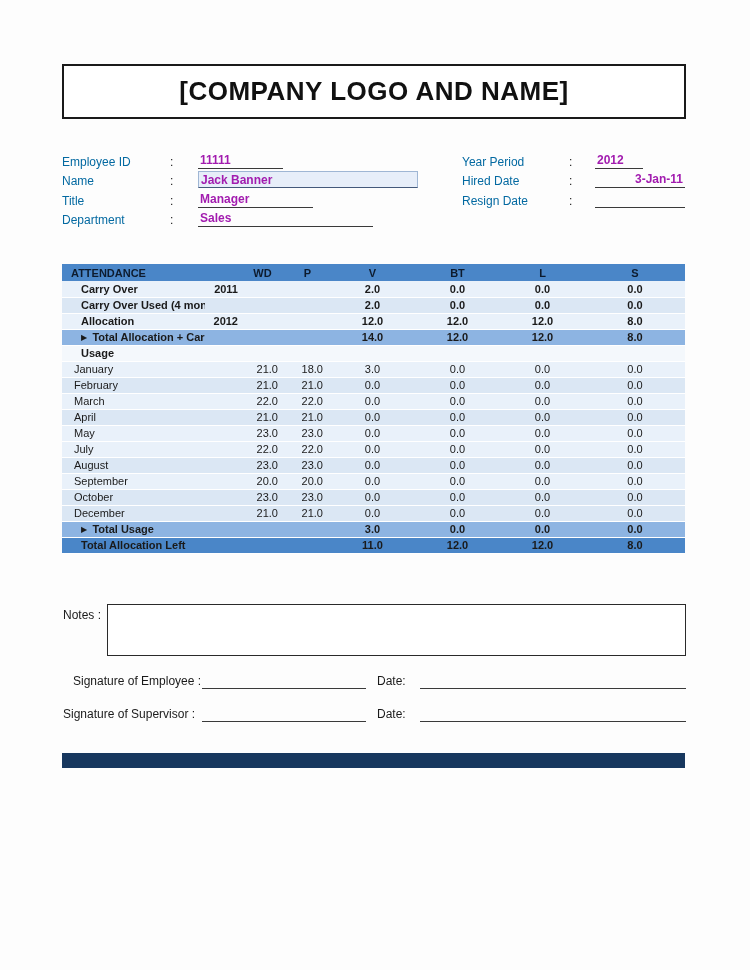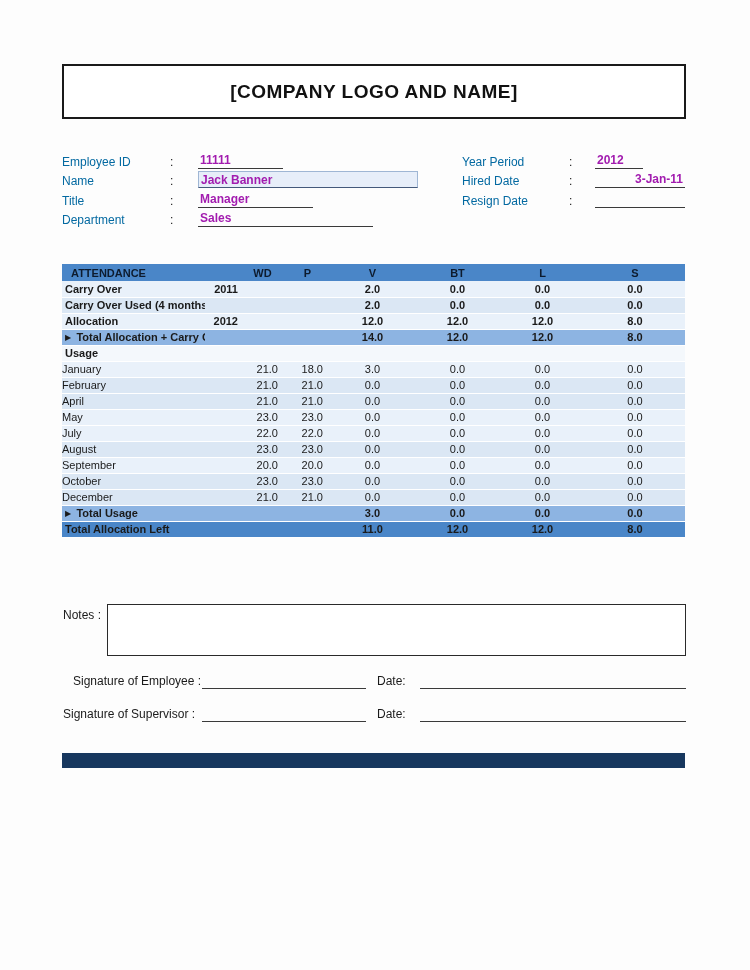--- a/index.html
+++ b/index.html
@@ -11,21 +11,21 @@
     position:relative;
   }
   .page { position:absolute; inset:0; background:#fdfdfd; }
 
   
   .company-box {
     position:absolute; left:62px; top:64px; width:624px; height:55px;
     border:2px solid #1a1a1a; background:#fff;
     display:flex; align-items:center; justify-content:center;
   }
-  .company-box span { font-size:19px; font-weight:600; letter-spacing:0.5px; color:#111; }
+  .company-box span { font-size:26px; font-weight:600; letter-spacing:0.5px; color:#111; }
 
   
   .info-group { position:absolute; font-size:12px; }
   .info-left  { left:62px;  top:149px; width:370px; }
   .info-right { left:462px; top:149px; width:230px; }
   .info-row { display:flex; align-items:flex-end; height:19.5px; }
   .info-label { width:108px; color:#0369a1; }
   .info-right .info-label { width:107px; }
   .info-sep { width:28px; text-align:left; }
   .info-right .info-sep { width:26px; }
@@ -45,22 +45,22 @@
     position:absolute; left:62px; top:264px; width:623px;
     border-collapse:collapse; table-layout:fixed; font-size:11px;
   }
   .att-table th, .att-table td {
     height:16px; padding:0 4px; vertical-align:middle;
     white-space:nowrap; overflow:hidden;
   }
   .att-table thead tr { background:#4a86c8; height:17px; }
   .att-table th { font-weight:bold; text-align:center; color:#0d1b2e; }
   .att-table th.col-label { text-align:left; padding-left:9px; }
-  td.col-label { text-align:left; padding-left:3px; }
-  tr.indent td.col-label { padding-left:0; }
+  td.col-label { text-align:left; padding-left:19px; }
+  tr.indent td.col-label { padding-left:12px; }
   td.col-year { text-align:right; padding-right:2px; }
   td.col-wd, td.col-p { text-align:right; padding-right:7px; }
   td.col-center { text-align:center; }
   tr.shade-a { background:#e9f1fa; }
   tr.shade-b { background:#dbe7f4; }
   tr.shade-mid { background:#8db4e2; }
   tr.shade-dark { background:#4a86c8; }
   tr.shade-plain { background:#f4f8fc; }
   tr.bold { font-weight:bold; }
   .att-table tbody td { border-bottom:1px solid rgba(255,255,255,0.7); }
@@ -228,20 +228,30 @@
         <tr class="shade-b indent">
           <td class="col-label">February</td>
           <td class="col-year"></td>
           <td class="col-wd">21.0</td>
           <td class="col-p">21.0</td>
           <td class="col-center">0.0</td>
           <td class="col-center">0.0</td>
           <td class="col-center">0.0</td>
           <td class="col-center">0.0</td>
         </tr>
+        <tr class="shade-a indent">
+          <td class="col-label">March</td>
+          <td class="col-year"></td>
+          <td class="col-wd">22.0</td>
+          <td class="col-p">22.0</td>
+          <td class="col-center">0.0</td>
+          <td class="col-center">0.0</td>
+          <td class="col-center">0.0</td>
+          <td class="col-center">0.0</td>
+        </tr>
         <tr class="shade-b indent">
           <td class="col-label">April</td>
           <td class="col-year"></td>
           <td class="col-wd">21.0</td>
           <td class="col-p">21.0</td>
           <td class="col-center">0.0</td>
           <td class="col-center">0.0</td>
           <td class="col-center">0.0</td>
           <td class="col-center">0.0</td>
         </tr>

